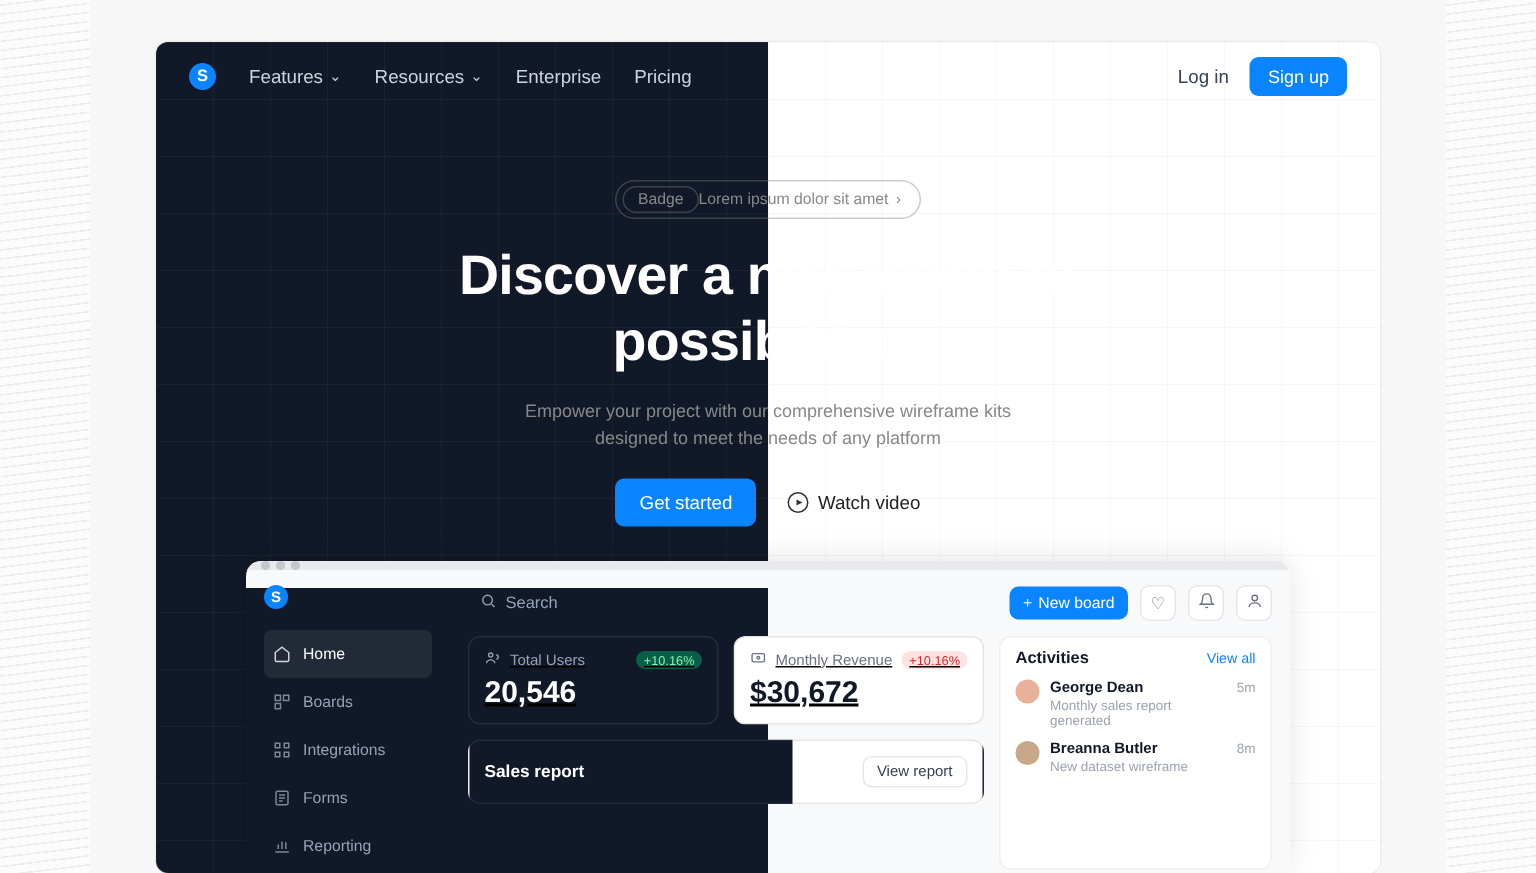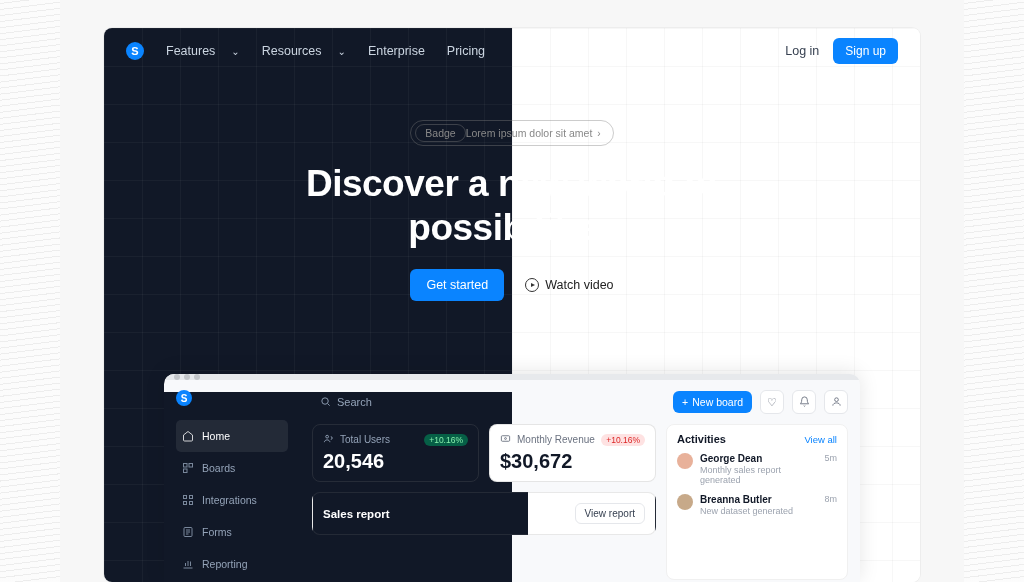--- a/index.html
+++ b/index.html
@@ -22,21 +22,21 @@
                  background-image: linear-gradient(rgba(0,0,0,0.03) 1px, transparent 1px),
                                    linear-gradient(90deg, rgba(0,0,0,0.03) 1px, transparent 1px);
                  background-size: 38px 38px; }
 
   .content { position: relative; z-index: 2; width: 100%; height: 100%; }
 
   
   .nav { display: flex; align-items: center; height: 46px; padding: 0 22px; }
   .nav-left { display: flex; align-items: center; gap: 22px; color: #d1d5db; font-size: 12.5px; }
   .logo { width: 18px; height: 18px; border-radius: 50%; background: #0a84ff; display: flex; align-items: center; justify-content: center; color: #fff; font-size: 11px; font-weight: 700; }
-  .nav-item { display: flex; align-items: center; gap: 16px; color: #cbd5e1; cursor: pointer; justify-content: center; }
+  .nav-item { display: flex; align-items: center; gap: 4px; color: #cbd5e1; cursor: pointer; justify-content: center; }
   .chev { font-size: 10px; }
   .nav-right { margin-left: auto; display: flex; align-items: center; gap: 14px; }
   .login { color: #374151; font-size: 12.5px; cursor: pointer; }
   .signup { background: #0a84ff; color: #fff; font-size: 12px; padding: 6px 12px; border-radius: 6px; cursor: pointer; }
 
   
   .hero { text-align: center; margin-top: 46px; position: relative; z-index: 3; }
   .badge-row { display: inline-flex; align-items: center; border: 1px solid rgba(127,127,127,0.4); border-radius: 999px; padding: 3px 4px 3px 4px; font-size: 10.5px; color: #888; }
   .badge-pill { border: 1px solid rgba(127,127,127,0.4); border-radius: 999px; padding: 2px 9px; font-size: 10.5px; }
   .badge-text { padding-right: 8px; display: flex; align-items: center; gap: 5px; font-size: 10.5px; }
@@ -68,21 +68,21 @@
   .toolbar { display: flex; align-items: center; gap: 8px; margin-bottom: 10px; }
   .search { flex: 0 0 220px; display: flex; align-items: center; gap: 6px; background: transparent; border-radius: 6px; padding: 5px 8px; font-size: 11px; color: #6b7280; }
   .search-icon { font-size: 11px; }
   .tool-spacer { flex: 1; }
   .newboard { background: #0a84ff; color: #fff; font-size: 10.5px; padding: 5px 9px; border-radius: 6px; display: flex; align-items: center; gap: 4px; cursor:pointer; }
   .iconbtn { width: 24px; height: 24px; border: 1px solid #e5e7eb; border-radius: 6px; background:#fff; display: flex; align-items: center; justify-content: center; color: #6b7280; font-size: 11px; cursor:pointer; }
 
   .panes { display: flex; gap: 10px; flex: 1; }
   .leftcol { display:flex; flex-direction:column; gap:10px; flex:1; }
   .cards-row { display: flex; gap: 10px; }
-  .stat-card { flex: 1; background: transparent; border: 1px solid rgba(127,127,127,0.2); border-radius: 8px; padding: 8px 10px; }
+  .stat-card { flex: 1; background: transparent; border: 1px solid rgba(127,127,127,0.2); border-radius: 8px; padding: 8px 10px; text-decoration: underline; }
   .card-light { background:#fff; }
   .stat-top { display: flex; align-items: center; gap: 6px; font-size: 10px; color: #6b7280; }
   .stat-pill { margin-left: auto; font-size: 8.5px; padding: 1px 5px; border-radius: 999px; }
   .pill-green { background: #065f46; color: #86efac; }
   .pill-red-light { background: #fee2e2; color: #dc2626; }
   .stat-val { font-size: 20px; font-weight: 600; margin-top: 4px; }
   .val-white { color:#fff; }
   .val-dark { color:#111827; }
 
   .report-card { border: 1px solid rgba(127,127,127,0.18); background:#fff; border-radius: 8px; padding: 10px; display: flex; align-items: center; justify-content: space-between; }
@@ -142,20 +142,24 @@
         <span class="badge-pill">Badge</span>
         <span class="badge-text">
           <span>Lorem ipsum dolor sit amet</span>
           <span style="font-size:10px;">›</span>
         </span>
       </div>
       <h1>
         <span>Discover a new world of</span><br>
         <span>possibilities</span>
       </h1>
+      <div class="sub">
+        <span>Empower your project with our comprehensive wireframe kits</span><br>
+        <span>designed to meet the needs of any platform</span>
+      </div>
       <div class="cta-row">
         <div class="btn-primary">Get started</div>
         <div class="btn-secondary">
           <span class="play-icon"></span>
           <span>Watch video</span>
         </div>
       </div>
     </div>
 
     <div class="app">
@@ -290,21 +294,21 @@
                 <div class="act-text">
                   <div class="act-name">George Dean</div>
                   <div class="act-desc">Monthly sales report generated</div>
                 </div>
                 <div class="act-time">5m</div>
               </div>
               <div class="act-item">
                 <div class="avatar" style="background:#c7a989;"></div>
                 <div class="act-text">
                   <div class="act-name">Breanna Butler</div>
-                  <div class="act-desc">New dataset generated</div>
+                  <div class="act-desc">New dataset wireframe</div>
                 </div>
                 <div class="act-time">8m</div>
               </div>
             </div>
           </div>
         </div>
       </div>
     </div>
   </div>
 </div>

